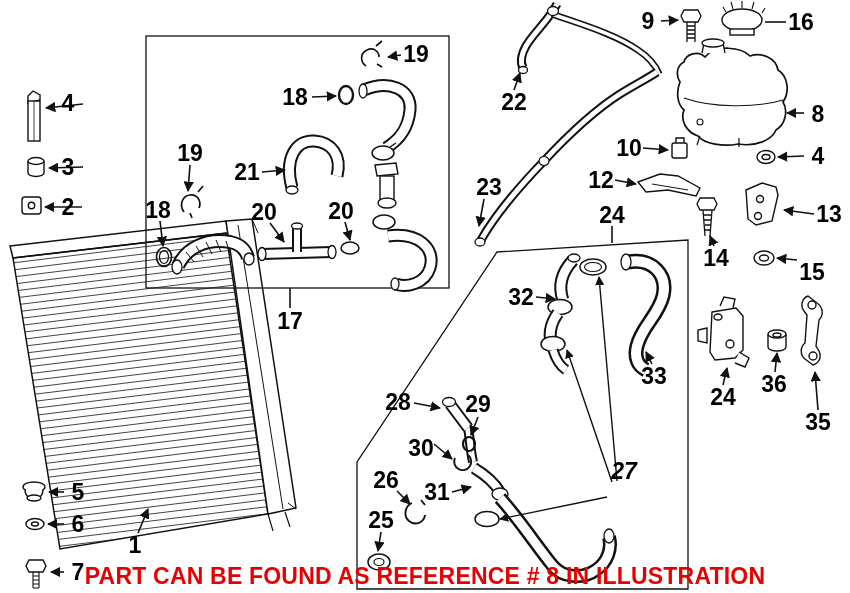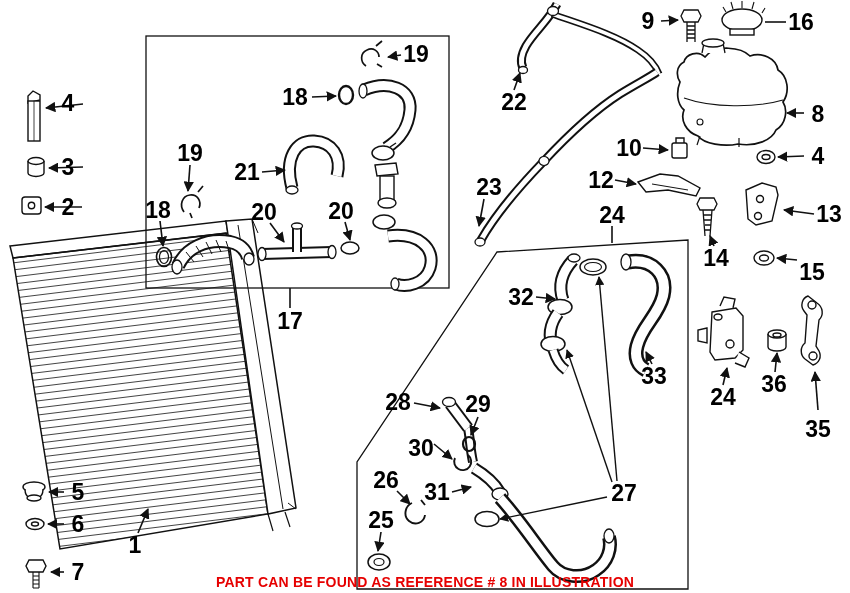--- a/index.html
+++ b/index.html
@@ -3,21 +3,21 @@
 <meta charset="utf-8">
 <style>
   html,body{margin:0;padding:0;background:#fff;}
   .stage{position:relative;width:850px;height:593px;background:#fff;overflow:hidden;
          font-family:"Liberation Sans",sans-serif;}
   .diagram-svg{position:absolute;left:0;top:0;}
   .callout-layer{position:absolute;left:0;top:0;width:100%;height:100%;pointer-events:none;}
   .callout{position:absolute;transform:translate(-50%,-50%);font-weight:bold;font-size:23px;
            color:#000;white-space:nowrap;}
   .footer-note{position:absolute;left:0;right:0;bottom:3px;text-align:center;font-weight:bold;
-               font-size:14px;letter-spacing:.2px;}
+               font-size:23px;letter-spacing:.2px;}
 </style>
 </head>
 <body>
 
 <div class="stage">
 
 <svg class="diagram-svg" width="850" height="593" viewBox="0 0 850 593">
   <defs>
     <marker id="arr" viewBox="0 0 10 10" refX="9" refY="5" markerWidth="6.5" markerHeight="6.5" orient="auto">
       <path d="M0,0 L10,5 L0,10 z" fill="#111"></path>
@@ -314,27 +314,27 @@
       <span class="callout" style="left: 416px; top: 54px;">19</span>
       <span class="callout" style="left: 190px; top: 153px;">19</span>
       <span class="callout" style="left: 264px; top: 212px;">20</span>
       <span class="callout" style="left: 341px; top: 211px;">20</span>
       <span class="callout" style="left: 247px; top: 172px;">21</span>
       <span class="callout" style="left: 514px; top: 102px; text-align: center;">22</span>
       <span class="callout" style="left: 489px; top: 187px;">23</span>
       <span class="callout" style="left: 612px; top: 215px;">24</span>
       <span class="callout" style="left: 381px; top: 520px;">25</span>
       <span class="callout" style="left: 386px; top: 480px;">26</span>
-      <span class="callout" style="left: 624px; top: 493px;">27</span>
+      <span class="callout" style="left: 624px; top: 471px; font-style: italic;">27</span>
       <span class="callout" style="left: 398px; top: 402px;">28</span>
       <span class="callout" style="left: 478px; top: 404px;">29</span>
       <span class="callout" style="left: 421px; top: 448px;">30</span>
       <span class="callout" style="left: 437px; top: 492px;">31</span>
       <span class="callout" style="left: 521px; top: 297px;">32</span>
       <span class="callout" style="left: 654px; top: 376px;">33</span>
       <span class="callout" style="left: 723px; top: 397px;">24</span>
-      <span class="callout" style="left: 818px; top: 422px; margin-top: 7px;">35</span>
+      <span class="callout" style="left: 818px; top: 422px;">35</span>
       <span class="callout" style="left: 774px; top: 384px;">36</span>
     </div>
 
 <div class="footer-note" style="color: rgb(230, 0, 0);">PART CAN BE FOUND AS REFERENCE # 8 IN ILLUSTRATION</div>
 
 </div>
 
 </body></html>

